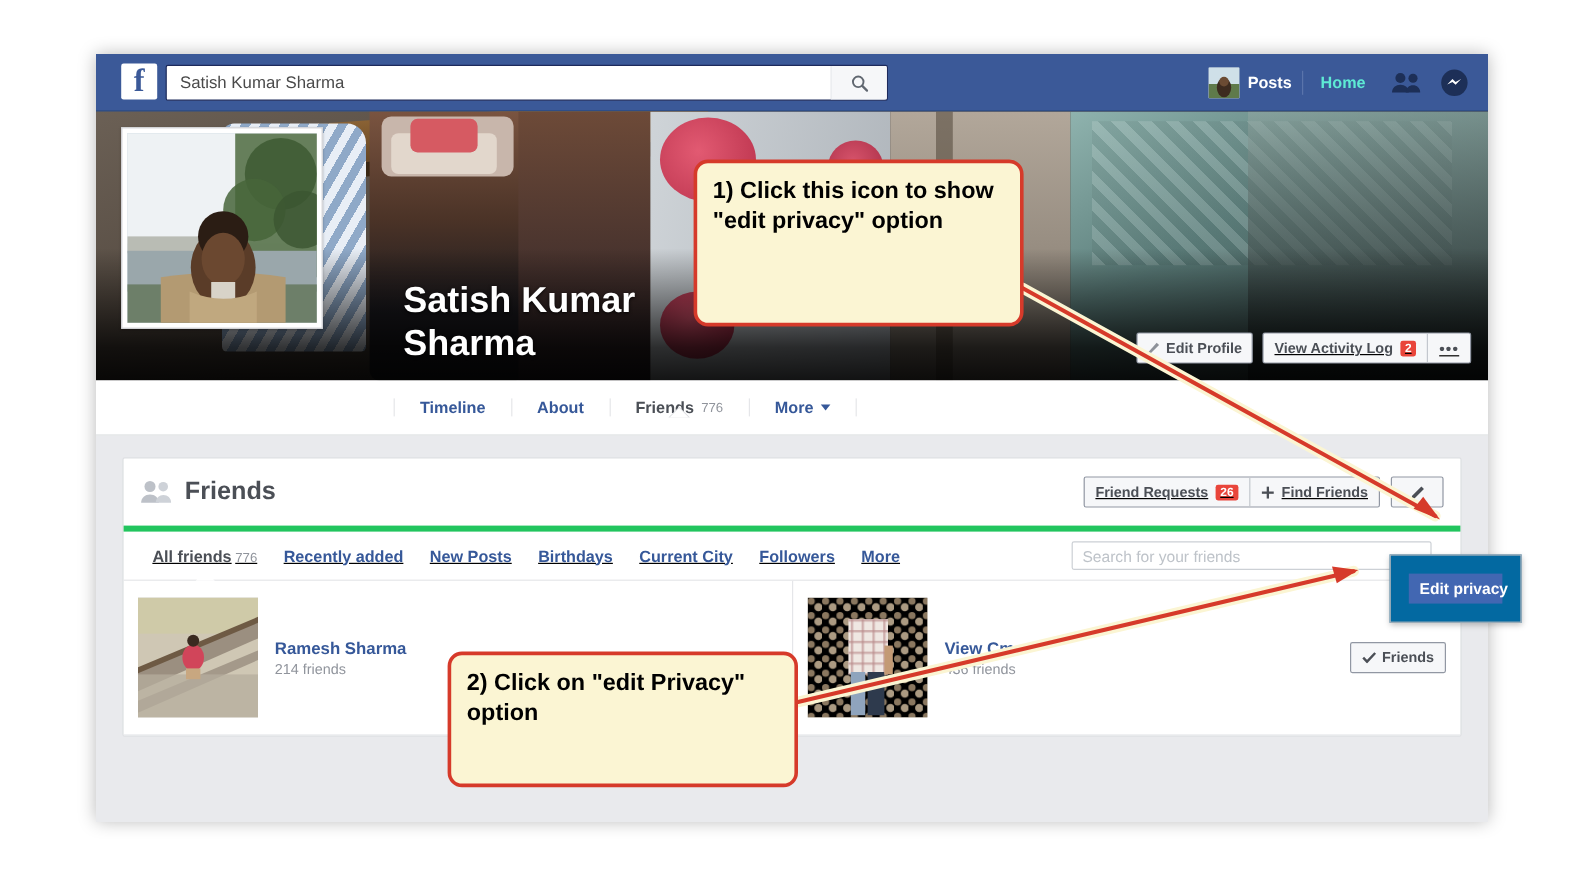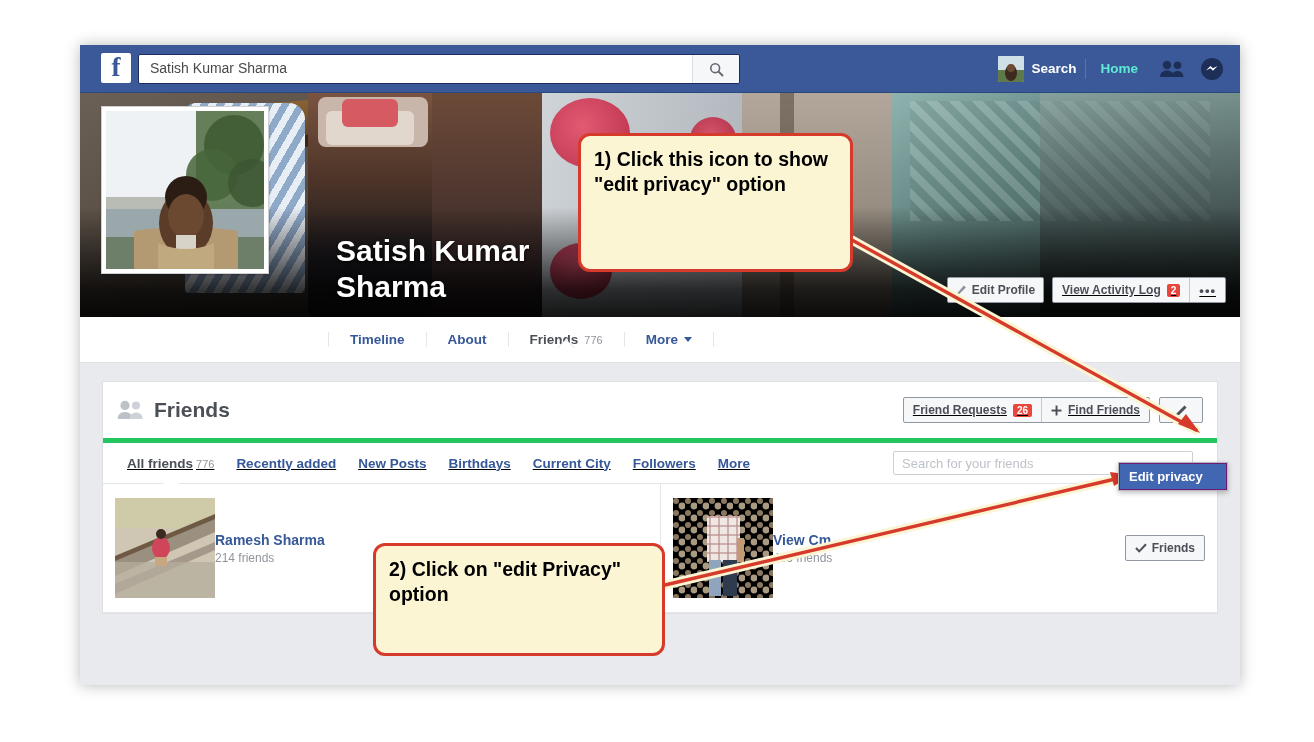--- a/index.html
+++ b/index.html
@@ -368,20 +368,21 @@
     display: flex;
     flex-wrap: wrap;
     border-top: 1px solid #e5e6e9;
   }
   .friend-cell {
     width: 50%;
     box-sizing: border-box;
     display: flex;
     align-items: center;
     padding: 14px 12px;
+    gap: 14px;
     border-bottom: 1px solid #e5e6e9;
   }
   .friend-cell + .friend-cell { border-left: 1px solid #e5e6e9; }
   .fthumb {
     width: 100px; height: 100px;
     overflow: hidden;
     position: relative;
     background: #d3cfc7;
     flex: none;
   }
@@ -429,28 +430,28 @@
     padding: 11px 13px;
     pointer-events: auto;
     box-sizing: border-box;
   }
   .callout-1 { left: 578px; top: 133px; width: 275px; height: 139px; }
   .callout-2 { left: 373px; top: 543px; width: 292px; height: 113px; }
 
   
   .privacy-menu {
     position: absolute;
-    left: 1118px;
+    left: 1158px;
     top: 462px;
     width: 110px;
-    background: #701a75;
+    background: #0369a1;
     border: 1px solid #b6b8bd;
     box-shadow: 0 2px 5px rgba(0,0,0,0.25);
     z-index: 70;
-    padding: 1px;
+    padding: 15px;
     box-sizing: border-box;
   }
   .privacy-item {
     background: #4267b2;
     color: #ffffff;
     font-size: 13px;
     font-weight: bold;
     padding: 5px 9px;
     cursor: pointer;
     white-space: nowrap;
@@ -480,21 +481,21 @@
       <div class="nav-right">
         <div class="nav-profile">
           <div class="nav-avatar">
             <svg width="26" height="26" viewBox="0 0 26 26">
               <rect width="26" height="26" fill="#cfe0e8"></rect>
               <rect y="14" width="26" height="12" fill="#5f7a4a"></rect>
               <ellipse cx="13" cy="17" rx="6" ry="8" fill="#3d2b1f"></ellipse>
               <circle cx="13" cy="12" r="4" fill="#6b4b33"></circle>
             </svg>
           </div>
-          <span class="nav-label">Search</span>
+          <span class="nav-label">Posts</span>
         </div>
         <div class="nav-sep"></div>
         <div class="nav-home">Home</div>
         <div class="nav-icon-btn">
           <svg width="26" height="18" viewBox="0 0 26 18">
             <circle cx="8" cy="5" r="4.2" fill="#1d2f57"></circle>
             <path d="M1 17c0-4 3.2-6.4 7-6.4s7 2.4 7 6.4z" fill="#1d2f57"></path>
             <circle cx="18.5" cy="5.2" r="3.8" fill="#1d2f57"></circle>
             <path d="M12.5 17c0-3.8 2.8-6 6-6s6 2.2 6 6z" fill="#1d2f57"></path>
           </svg>

